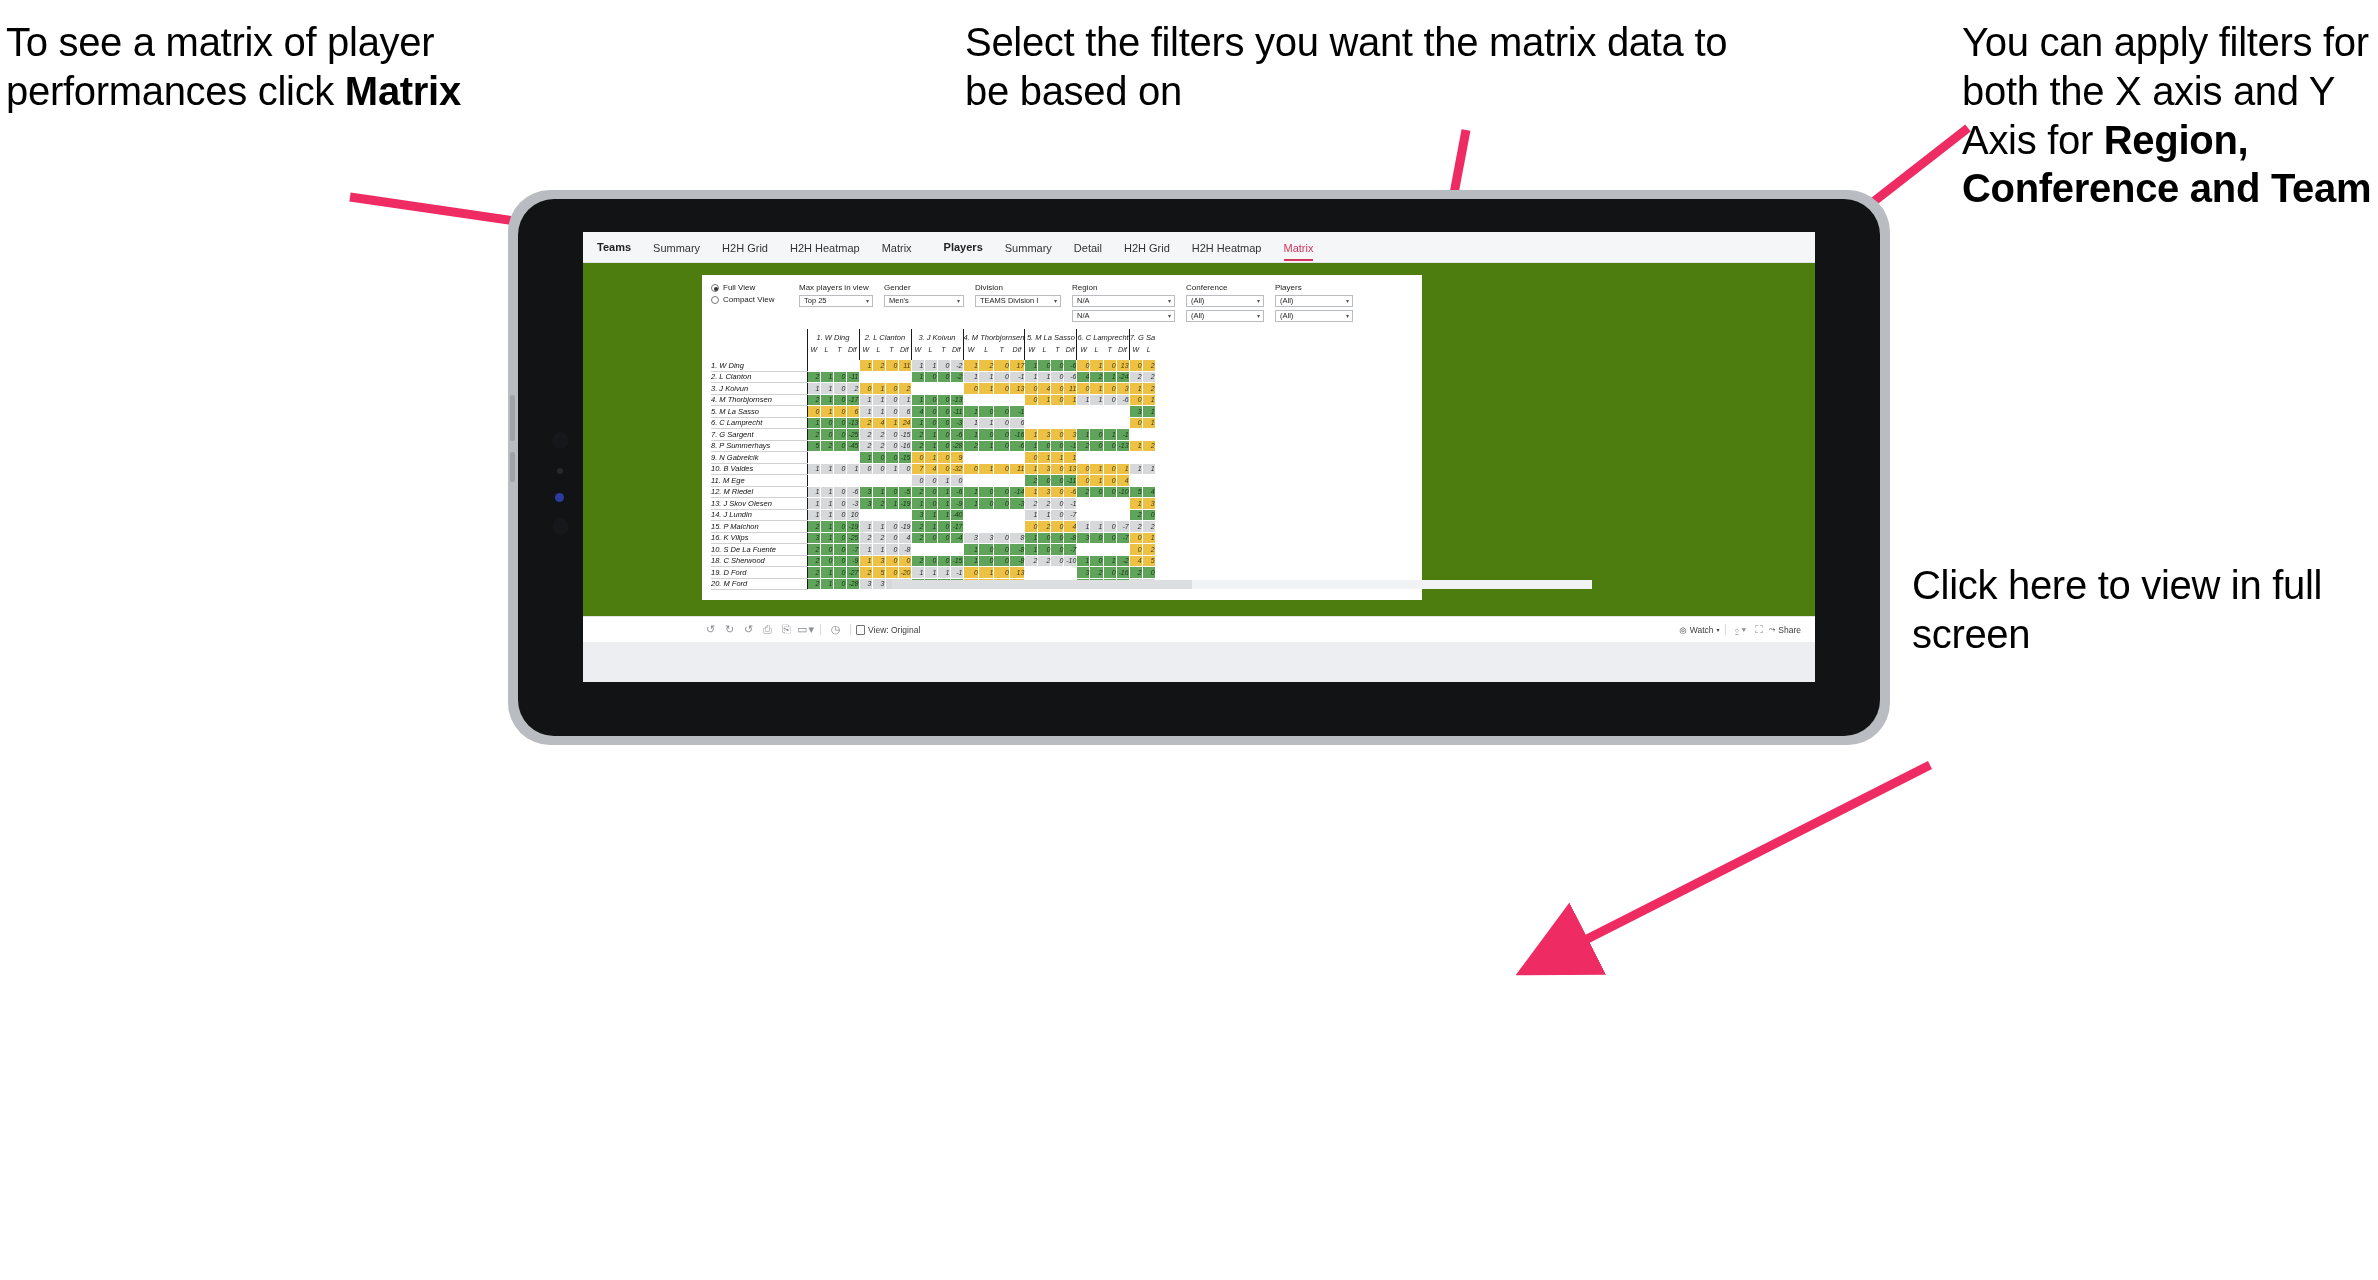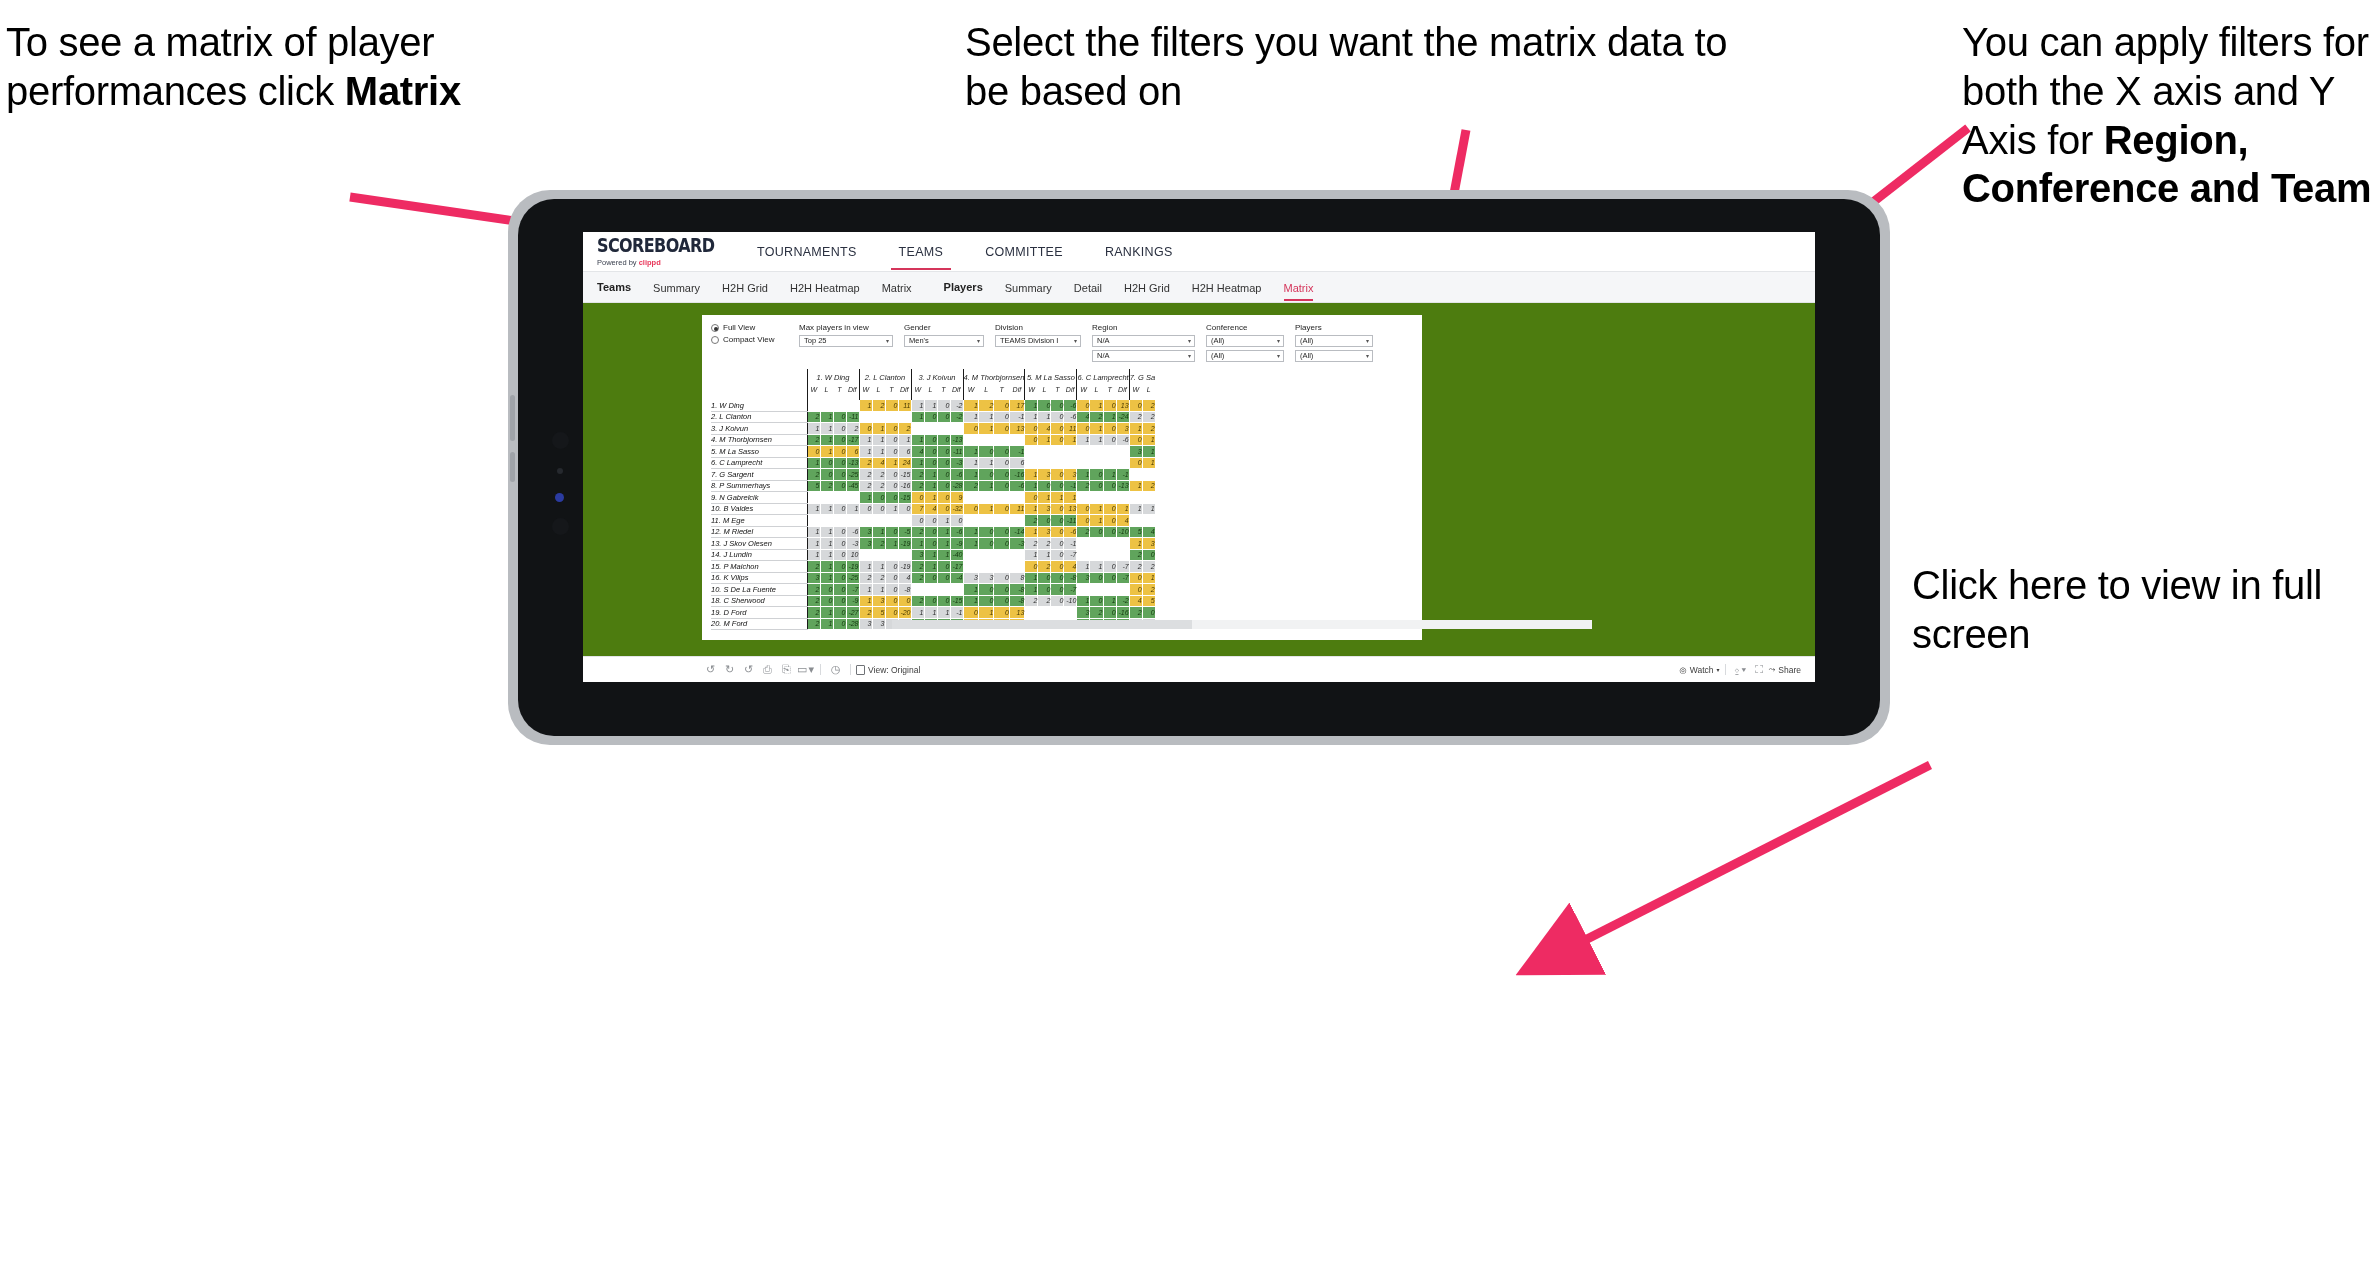--- a/index.html
+++ b/index.html
@@ -104,21 +104,21 @@
   }
   .rdot.on::after{
     content:"";position:absolute;left:2px;top:2px;width:4px;height:4px;border-radius:50%;background:#333;
   }
   .sel {
     height:12px; border:1px solid #b9bcc1; background:#fff;
     display:flex; align-items:center; justify-content:space-between;
     padding:0 3px 0 4px; font-size:7.5px; color:#1d1d1d; margin-bottom:3px;
   }
   .sel .cv { font-size:6px; color:#555; }
-  .w-top25 { width:94px; }
+  .w-top25 { width:74px; }
   .w-gender{ width:80px; }
   .w-div   { width:86px; }
   .w-reg   { width:103px; }
   .w-conf  { width:78px; }
   .w-play  { width:78px; }
 
   
   .mtxwrap { padding:0 0 0 9px;font-style:italic; }
   table.mtx { border-collapse:collapse; table-layout:fixed; }
   table.mtx td, table.mtx th { padding:0; margin:0; }
@@ -192,32 +192,20 @@
   <div class="tab-bezel"></div>
   <div class="cam" style="left:44px;top:242px;width:17px;height:17px;"></div>
   <div class="cam" style="left:49px;top:278px;width:6px;height:6px;background:#26292e;"></div>
   <div class="cam" style="left:47px;top:303px;width:9px;height:9px;background:#2b3ba0;"></div>
   <div class="cam" style="left:44px;top:328px;width:17px;height:17px;"></div>
   <div class="btn-side" style="left:2px;top:205px;width:5px;height:46px;"></div>
   <div class="btn-side" style="left:2px;top:262px;width:5px;height:30px;"></div>
 
   <div class="tab-screen">
 
-    <div class="app-header">
-      <div class="logo-block">
-        <div class="logo-main">SCOREBOARD</div>
-        <div class="logo-sub"><span style="color:#3c4250;font-weight:400">Powered by </span><span>clippd</span></div>
-      </div>
-      <div class="topnav">
-        <div class="topnav-item">TOURNAMENTS</div>
-        <div class="topnav-item active">TEAMS</div>
-        <div class="topnav-item">COMMITTEE</div>
-        <div class="topnav-item">RANKINGS</div>
-      </div>
-    </div>
 
     <div class="subnav">
       <div class="subgroup">
         <div class="sublabel">Teams</div>
         <div class="subitem">Summary</div>
         <div class="subitem">H2H Grid</div>
         <div class="subitem">H2H Heatmap</div>
         <div class="subitem">Matrix</div>
       </div>
       <div class="subgroup">

